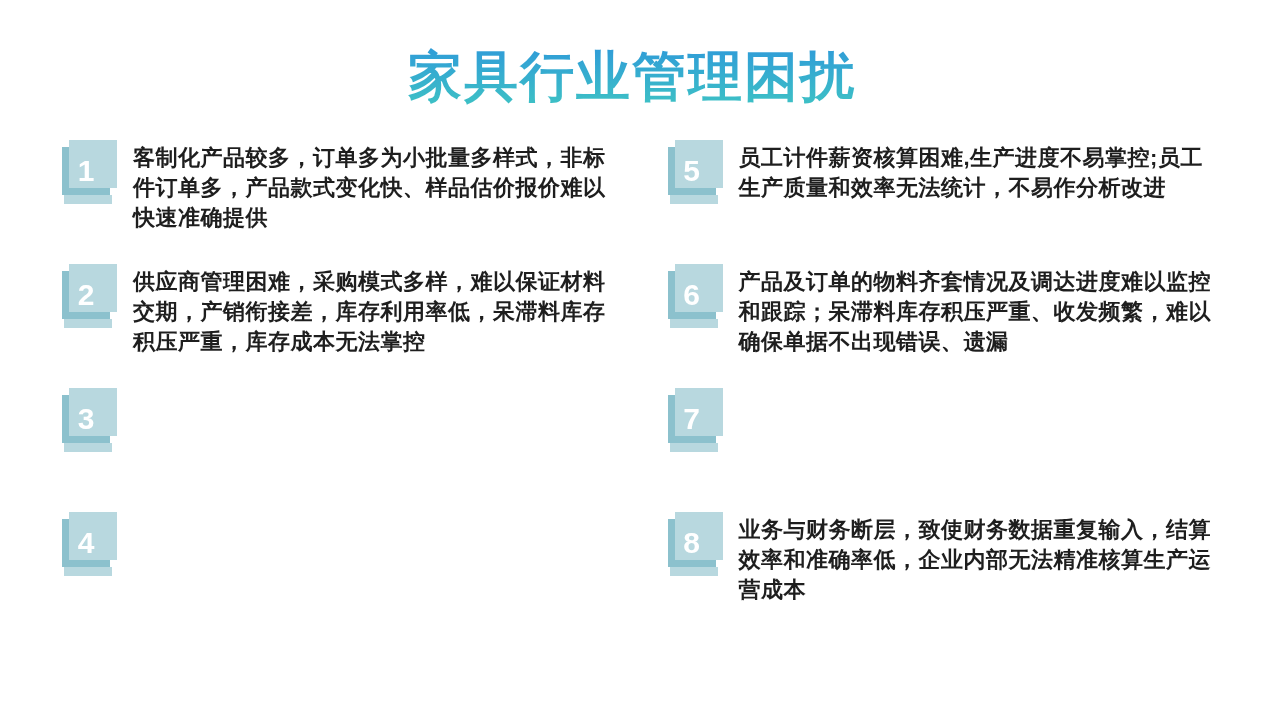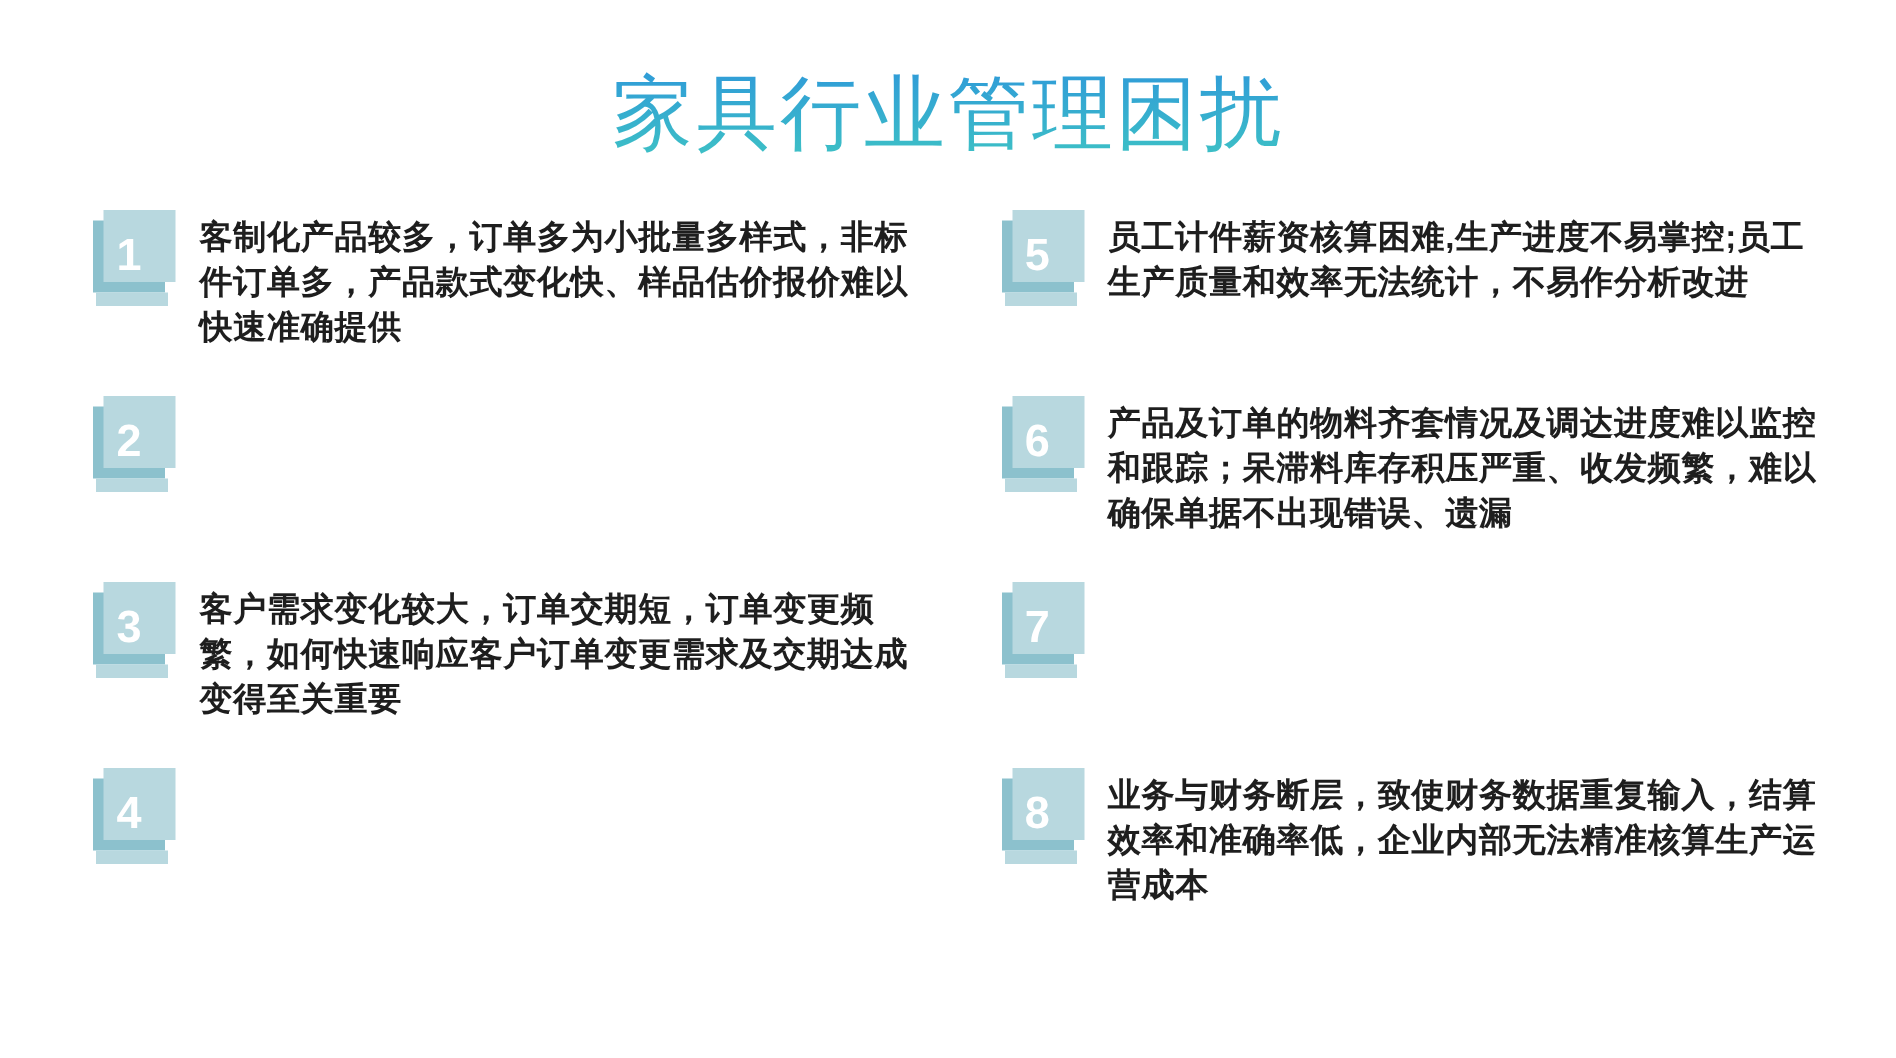--- a/index.html
+++ b/index.html
@@ -11,21 +11,21 @@
   }
   .slide {
     position: relative;
     width: 1264px; height: 705px;
     background: #ffffff;
   }
   .title {
     margin-top: 44px;
     text-align: center;
     font-size: 54px;
-    font-weight: normal;
+    font-weight: bold;
     letter-spacing: 2px;
     line-height: 1.2;
     background: linear-gradient(180deg, #2f9ad9 0%, #3ec3c4 100%);
     -webkit-background-clip: text;
     background-clip: text;
     color: transparent;
     -webkit-text-fill-color: transparent;
   }
   .grid {
     margin-top: 32px;
@@ -96,27 +96,27 @@
       <div class="badge">
         <span class="badge-num">1</span>
       </div>
       <div class="item-text">客制化产品较多，订单多为小批量多样式，非标件订单多，产品款式变化快、样品估价报价难以快速准确提供</div>
     </div>
 
     <div class="item">
       <div class="badge">
         <span class="badge-num">2</span>
       </div>
+      <div class="item-text">供应商管理困难，采购模式多样，难以保证材料交期，产销衔接差，库存利用率低，呆滞料库存积压严重，库存成本无法掌控</div>
     </div>
 
     <div class="item">
       <div class="badge">
         <span class="badge-num">3</span>
       </div>
-      <div class="item-text">客户需求变化较大，订单交期短，订单变更频繁，如何快速响应客户订单变更需求及交期达成变得至关重要</div>
     </div>
 
     <div class="item">
       <div class="badge">
         <span class="badge-num">4</span>
       </div>
     </div>
 
     <div class="item">
       <div class="badge">

